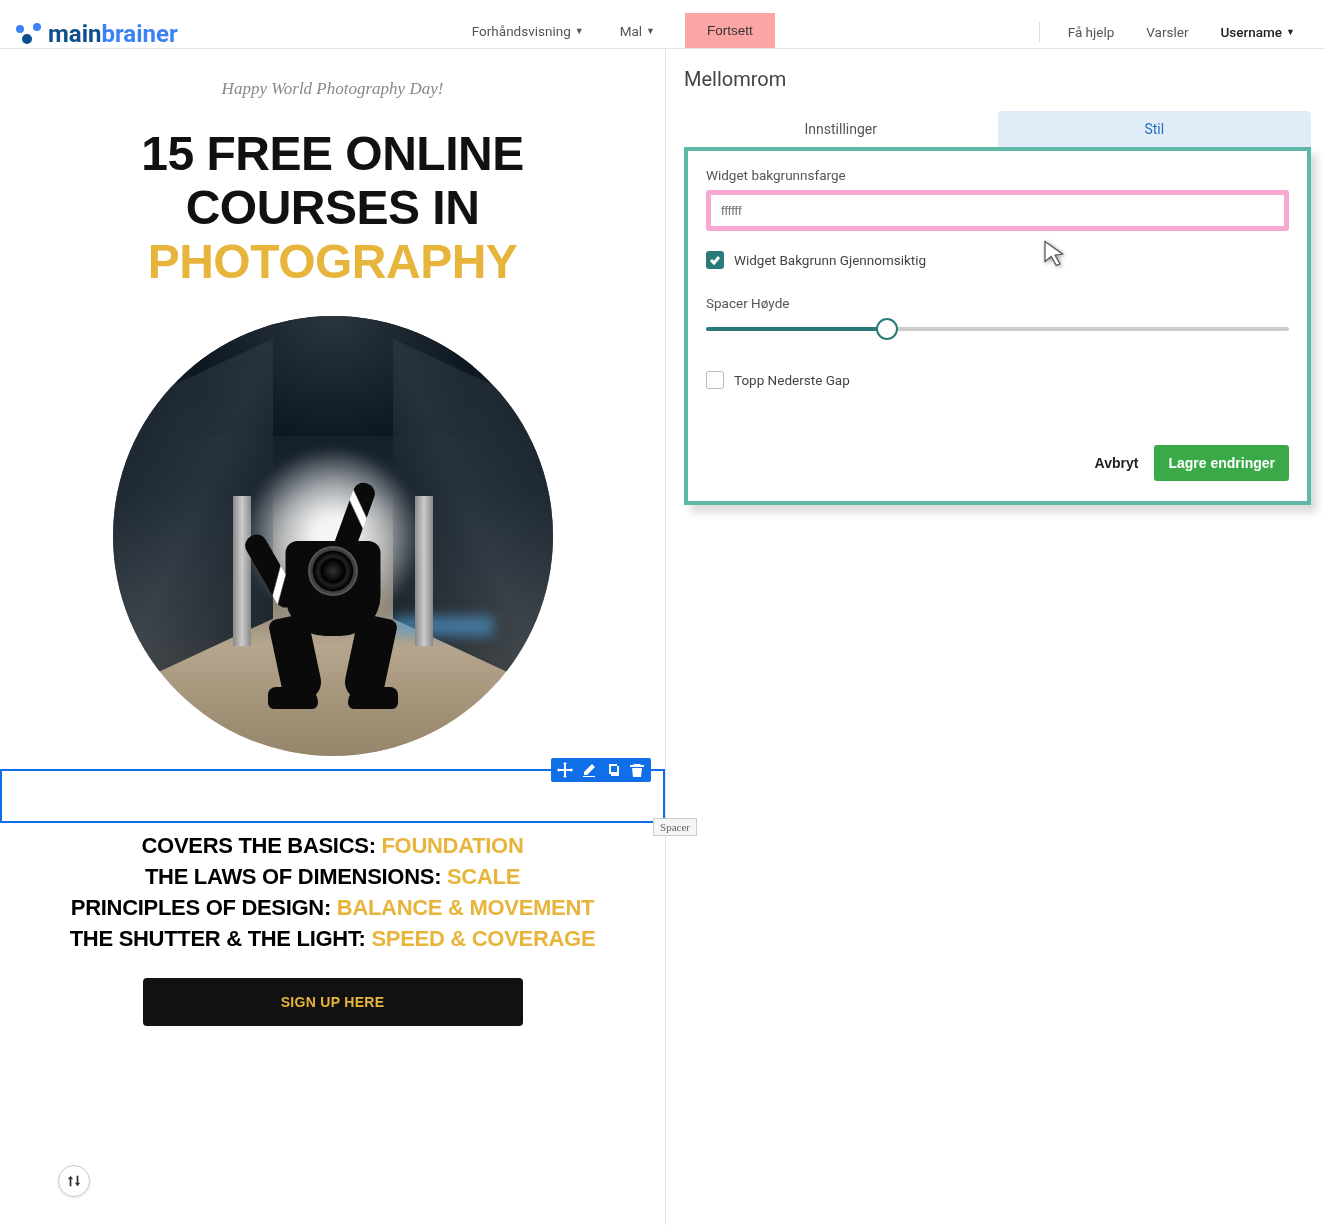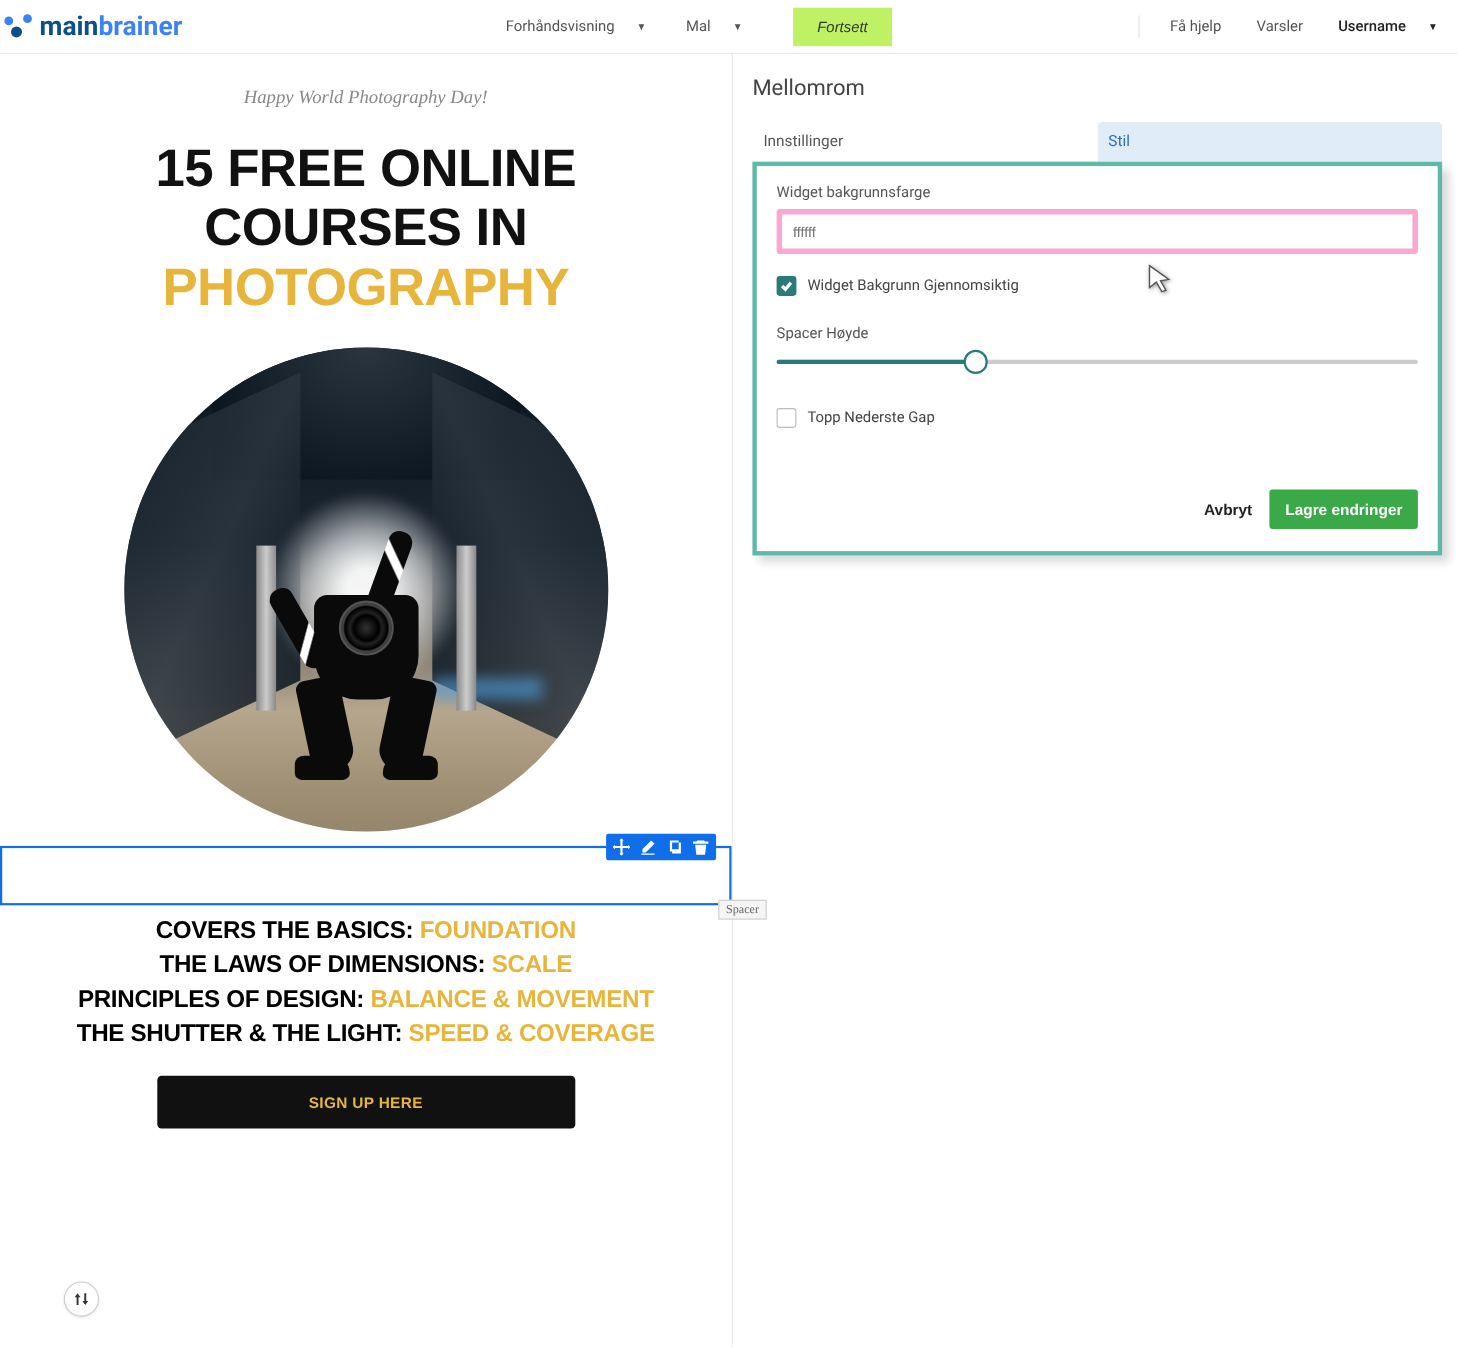--- a/index.html
+++ b/index.html
@@ -1,30 +1,30 @@
 <!DOCTYPE html>
 <html><head>
   <meta charset="utf-8">
   <style>
     * { box-sizing: border-box; margin: 0; padding: 0; }
     body { font-family: -apple-system, BlinkMacSystemFont, 'Segoe UI', Roboto, sans-serif; background: #fff; width: 1325px; height: 1225px; position: relative; overflow: hidden; }
     
     
-    .topnav { height: 49px; border-bottom: 1px solid #e5e5e5; display: flex; align-items: center; padding: 0 4px; background: #fff; }
+    .topnav { height: 49px; border-bottom: 1px solid #e5e5e5; display: flex; align-items: flex-end; padding: 0 16px; background: #fff; }
     .logo { display: flex; align-items: center; font-size: 24px; font-weight: 700; color: #1e3a8a; }
     .logo-text { color: #0d4f8c; }
     .logo-accent { color: #3b82f6; }
     .logo-icon { width: 26px; height: 22px; margin-right: 6px; position: relative; }
     .logo-icon .dot1 { position: absolute; width: 8px; height: 8px; border-radius: 50%; background: #3b82f6; top: 2px; left: 0; }
     .logo-icon .dot2 { position: absolute; width: 10px; height: 10px; border-radius: 50%; background: #0d4f8c; top: 11px; left: 6px; }
     .logo-icon .dot3 { position: absolute; width: 8px; height: 8px; border-radius: 50%; background: #3b82f6; top: 0; left: 17px; }
     .nav-center { display: flex; align-items: center; margin-left: 280px; gap: 8px; }
-    .nav-link { padding: 8px 14px; color: #555; font-size: 13.5px; cursor: pointer; display: flex; align-items: center; gap: 20px; }
+    .nav-link { padding: 8px 14px; color: #555; font-size: 13.5px; cursor: pointer; display: flex; align-items: center; gap: 4px; }
     .caret { font-size: 9px; }
-    .btn-continue { background: #bef264; color: #333; border: none; padding: 10px 22px; font-size: 13.5px; cursor: pointer; margin-left: 24px; font-style: italic; }
+    .btn-continue { background: #fca5a5; color: #333; border: none; padding: 10px 22px; font-size: 13.5px; cursor: pointer; margin-left: 8px; }
     .nav-right { margin-left: auto; display: flex; align-items: center; gap: 4px; }
     .nav-divider { width: 1px; height: 20px; background: #e0e0e0; margin: 0 10px; }
     
     
     .main { display: flex; height: calc(100% - 49px); }
     .canvas-area { flex: 0 0 665px; background: #fff; position: relative; overflow: visible; padding-top: 30px; }
     .side-panel { flex: 1; border-left: 1px solid #e5e5e5; background: #fff; padding: 18px 14px 0 18px; }
     
     
     .canvas-content { text-align: center; padding: 0 20px; font-family: Georgia, serif; }
@@ -63,21 +63,21 @@
     .course-list .accent { color: #e8b53c; }
     
     .signup-btn { display: inline-block; background: #111; color: #e8b53c; font-weight: 700; font-size: 14px; padding: 16px 50px; border-radius: 4px; margin-top: 24px; font-family: Arial, sans-serif; border: none; cursor: pointer; width: 380px; letter-spacing: 0.3px; text-align: center; }
     
     
     .sort-fab { position: absolute; left: 58px; bottom: 28px; width: 32px; height: 32px; border-radius: 50%; background: #fff; border: 1px solid #ccc; display: flex; align-items: center; justify-content: center; cursor: pointer; box-shadow: 0 1px 3px rgba(0,0,0,0.1); }
     
     
     .panel-title { font-size: 20px; color: #444; margin-bottom: 20px; font-weight: 400; }
     .panel-tabs { display: flex; margin-bottom: 0; }
-    .panel-tab { flex: 1; padding: 10px; font-size: 14px; color: #555; cursor: pointer; border-radius: 4px 4px 0 0; }
+    .panel-tab { flex: 1; padding: 10px; text-align: center; font-size: 14px; color: #555; cursor: pointer; border-radius: 4px 4px 0 0; }
     .panel-tab.active { background: #e0edf8; color: #2a6fb5; }
     
     .highlight-box { border: 4px solid #5fb9a8; background: #fff; box-shadow: 6px 7px 8px rgba(0,0,0,0.15); margin-top: 0; position: relative; }
     .section-header { background: #efefef; border-bottom: 1px solid #ddd; padding: 11px 18px; font-size: 14px; color: #333; }
     .panel-body { padding: 16px 18px 20px; }
     .field-label { font-size: 13.5px; color: #555; margin-bottom: 7px; display: block; }
     .text-input { width: 100%; border: 5px solid #f9a8d4; border-radius: 3px; padding: 8px 10px; font-size: 13px; color: #737373; }
     .checkbox-row { display: flex; align-items: center; gap: 10px; margin-top: 20px; }
     .checkbox { width: 18px; height: 18px; border-radius: 3px; display: flex; align-items: center; justify-content: center; cursor: pointer; flex-shrink: 0; }
     .checkbox.checked { background: #2a7a7a; }

